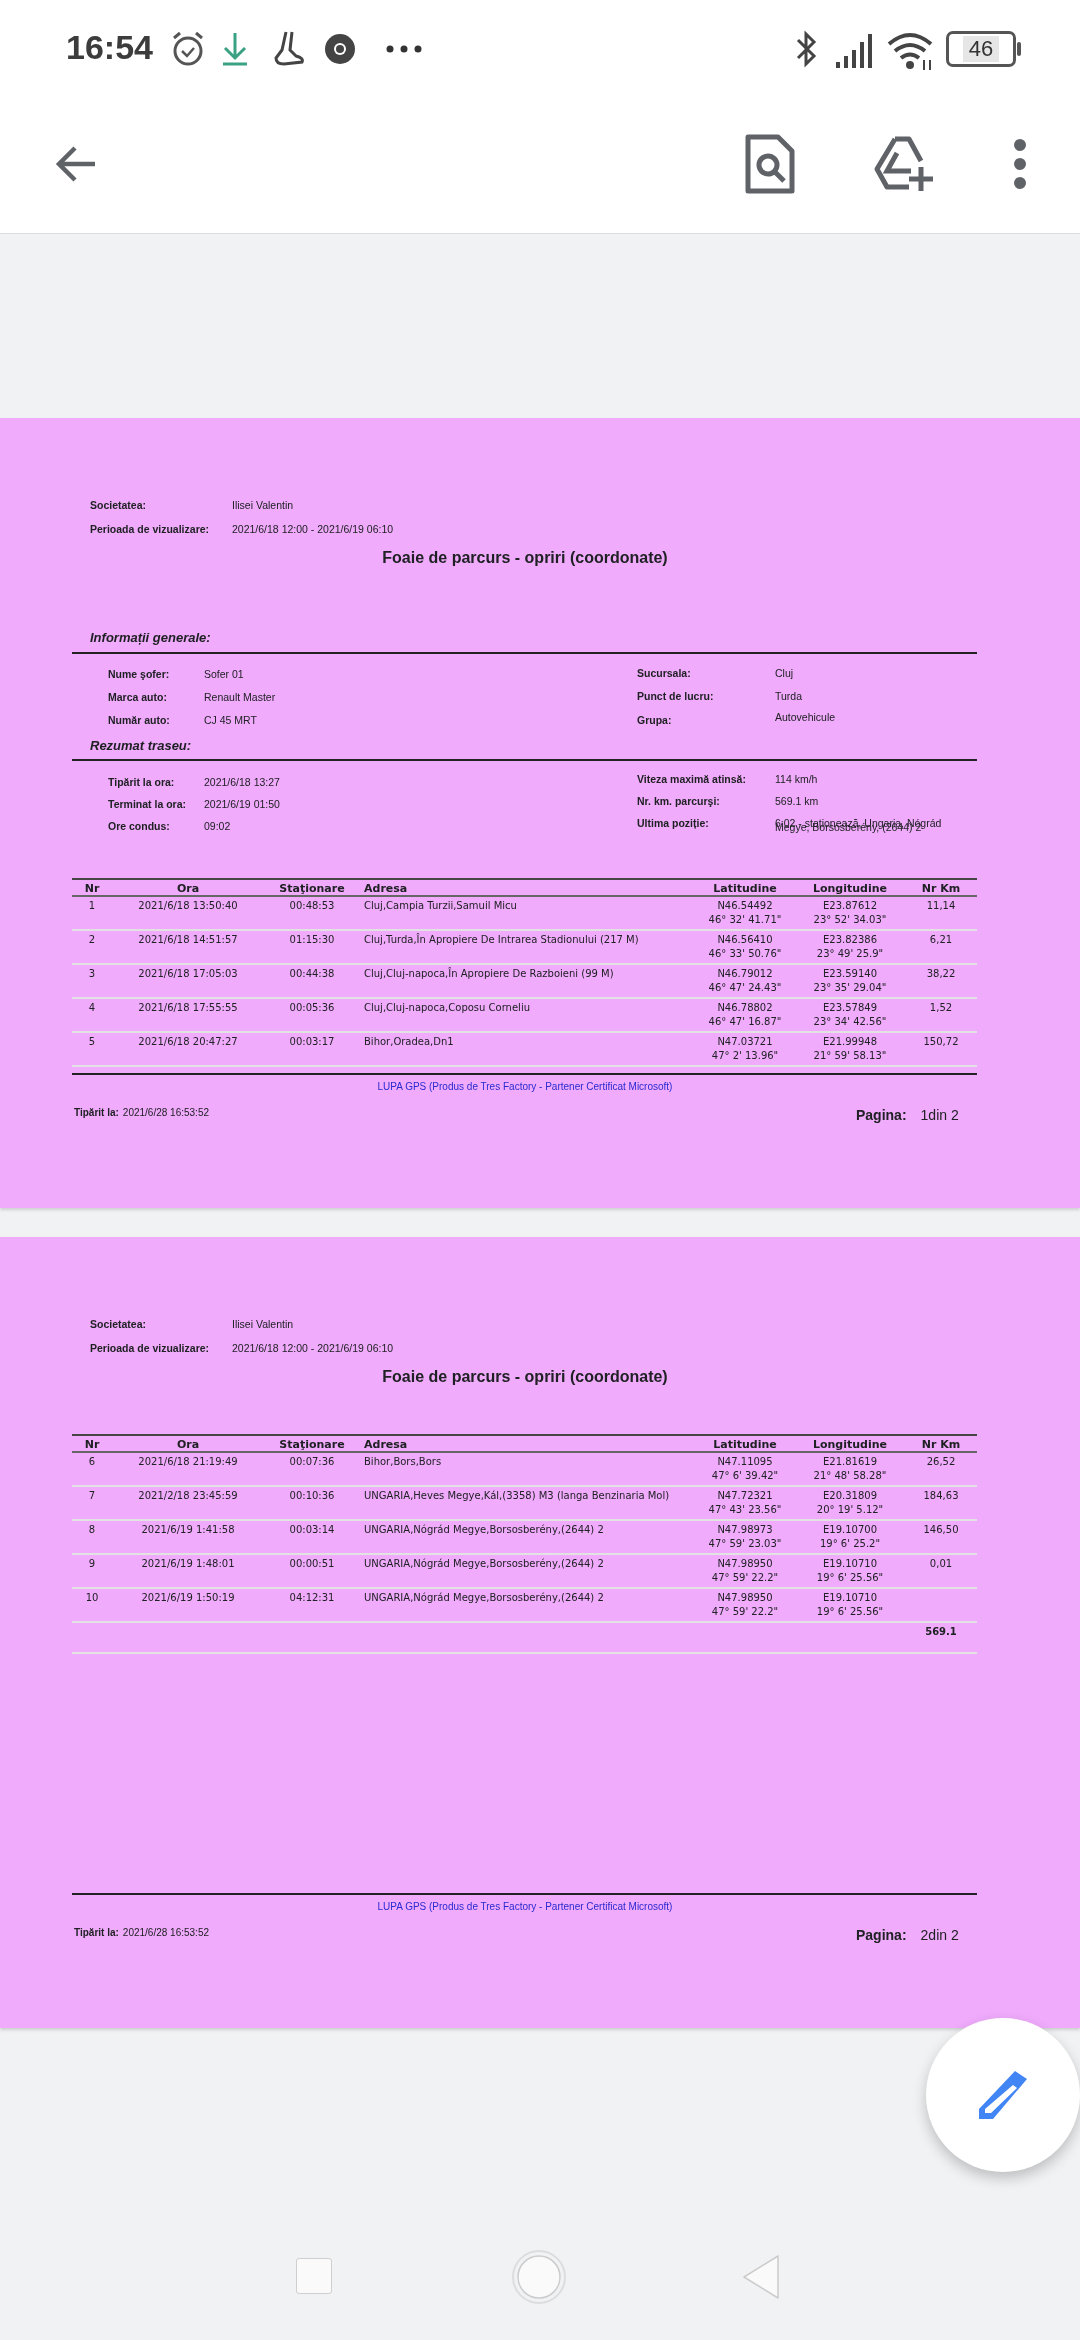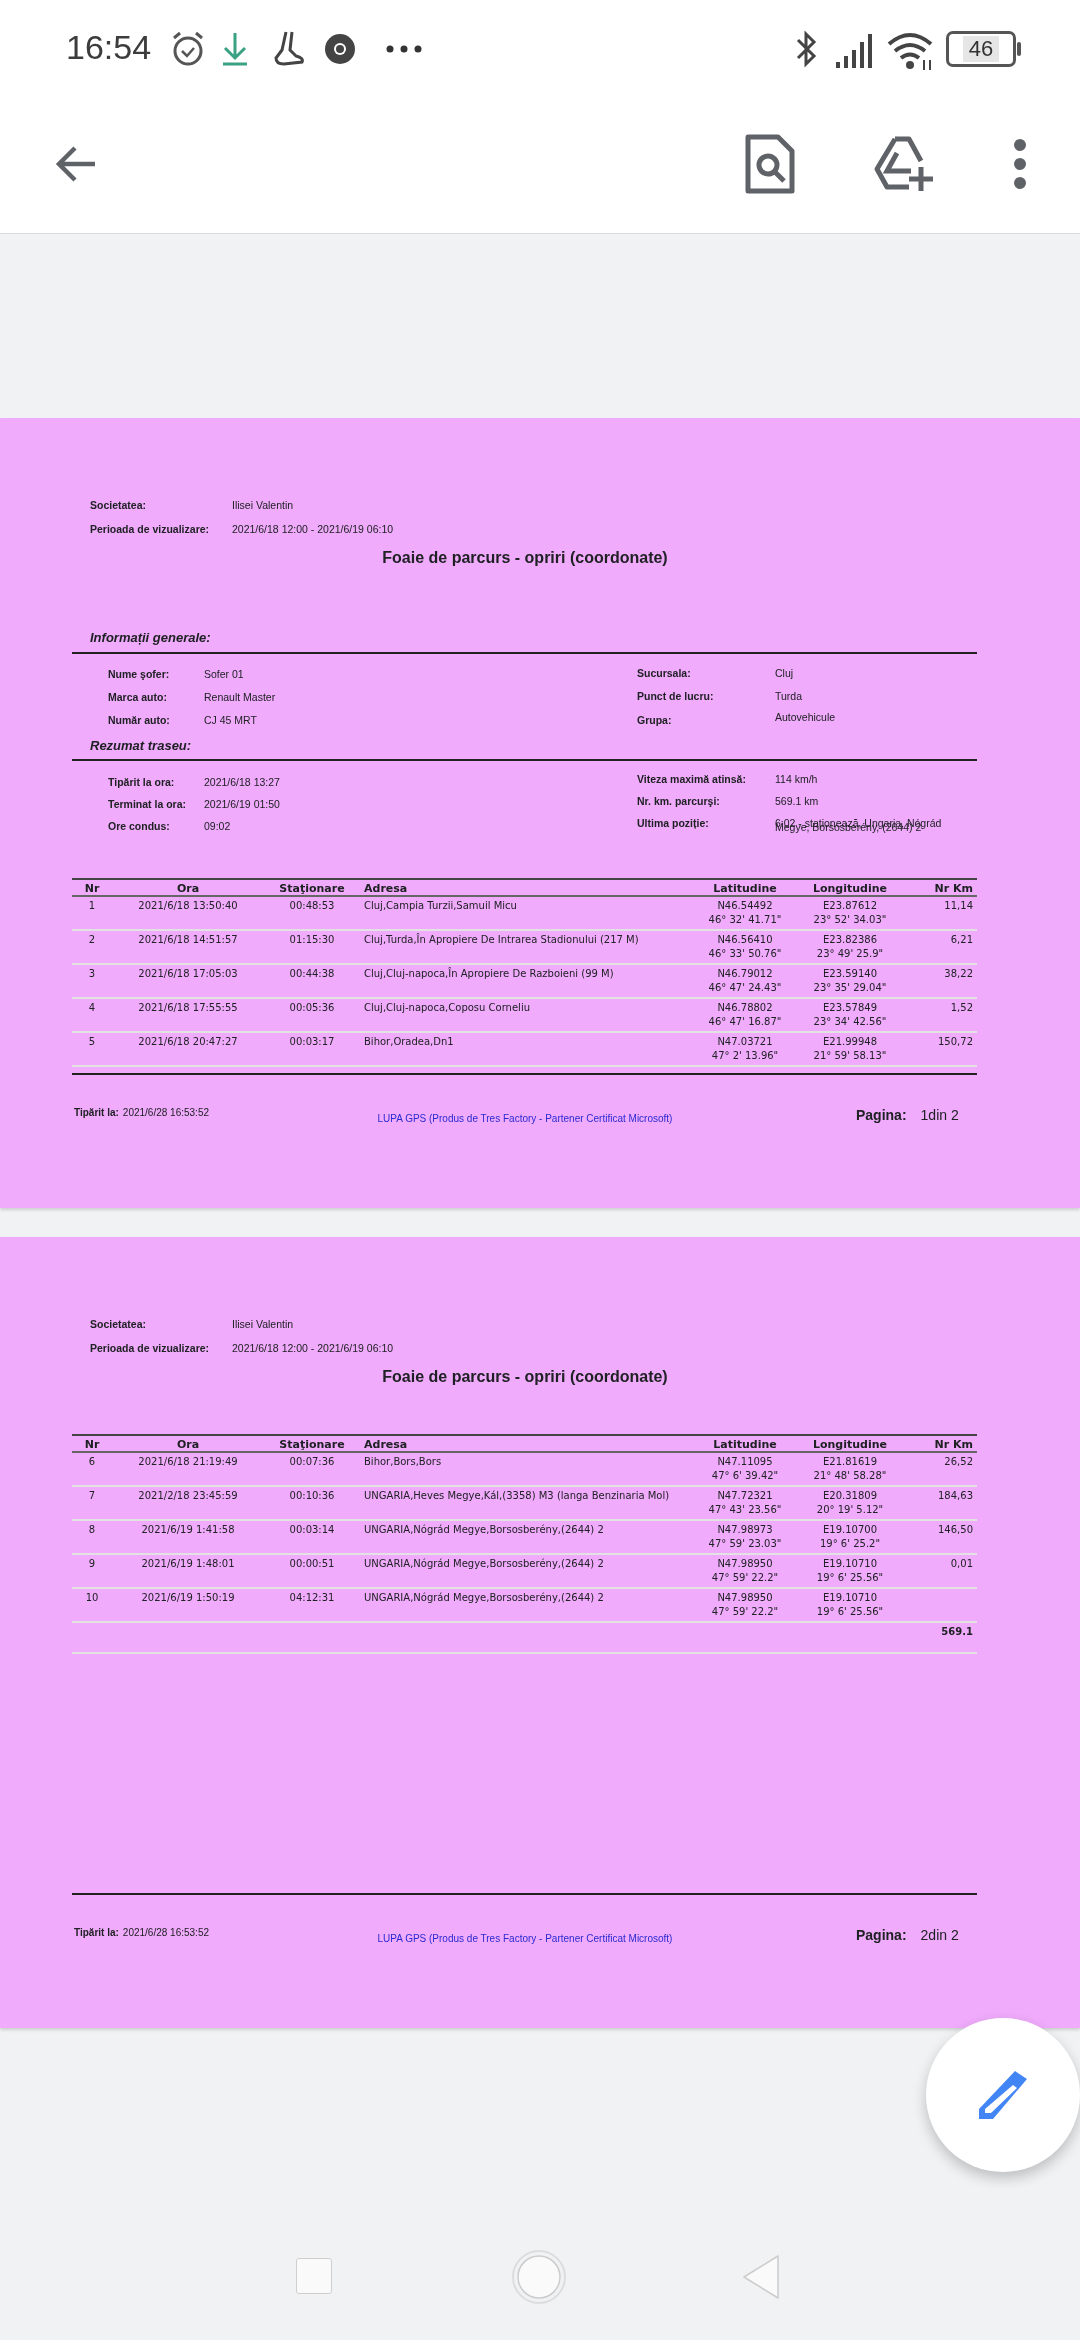--- a/index.html
+++ b/index.html
@@ -1,18 +1,18 @@
 <!DOCTYPE html>
 <html><head>
 <meta charset="utf-8">
 <style>
   * { box-sizing: border-box; margin: 0; padding: 0; }
   html, body { width: 1080px; height: 2340px; overflow: hidden; background: #f1f2f4; font-family: "Liberation Sans", sans-serif; color: #202124; }
   .statusbar { position: absolute; top: 0; left: 0; width: 1080px; height: 100px; background: #fff; }
-  .statusbar .time { position: absolute; left: 66px; top: 28px; font-size: 34px; color: #3c3c3c; font-weight: 400; }
+  .statusbar .time { position: absolute; left: 66px; top: 28px; font-size: 34px; color: #3c3c3c; font-weight: 700; }
   .sb-icon { position: absolute; top: 30px; }
   .appbar { position: absolute; top: 100px; left: 0; width: 1080px; height: 134px; background: #fff; border-bottom: 1px solid #dadce0; }
   .appbar .title { position: absolute; left: 198px; top: 26px; font-size: 52px; color: #202124; white-space: nowrap; }
   .ab-btn { position: absolute; top: 24px; width: 80px; height: 80px; display: flex; align-items: center; justify-content: center; }
   .page { position: absolute; left: 0; width: 1080px; background: #f0abfc; box-shadow: 0 2px 3px rgba(0,0,0,0.15); }
   .p1 { top: 418px; height: 790px; }
   .p2 { top: 1237px; height: 791px; }
   .hdr-row { position: absolute; font-size: 10.5px; }
   .hdr-row .lbl { position: absolute; left: 0; font-weight: bold; white-space: nowrap; }
   .hdr-row .val { position: absolute; white-space: nowrap; }
@@ -24,25 +24,25 @@
   .kv .v { position: absolute; white-space: nowrap; }
   table.stops { position: absolute; left: 72px; width: 905px; border-collapse: collapse; font-family: "DejaVu Sans", sans-serif; font-size: 10px; }
   table.stops th { font-weight: bold; font-size: 11px; border-top: 2px solid #444; border-bottom: 2px solid #666; padding: 1px 4px 0 4px; height: 17px; }
   table.stops td { vertical-align: top; padding: 2px 4px; height: 31px; border-bottom: 2px solid #e2e2e2; line-height: 14px; white-space: nowrap; }
   .c-nr { width: 40px; text-align: center; }
   .c-ora { width: 152px; text-align: center; }
   .c-st { width: 96px; text-align: center; }
   .c-adr { width: 335px; text-align: left; }
   .c-lat { width: 100px; text-align: center; }
   .c-lon { width: 110px; text-align: center; }
-  .c-km { width: 72px; text-align: right; }
+  .c-km { width: 72px; text-align: center; }
   th.c-adr { text-align: left; }
   .total-row td { height: 22px; font-weight: bold; border-bottom: 2px solid #e2e2e2; }
   .footer-rule { position: absolute; left: 72px; width: 905px; height: 2px; background: #222; }
-  .footer-brand { position: absolute; left: 0; width: 1050px; text-align: center; font-size: 10px; color: #2a2ad0; margin-top: 32px; }
+  .footer-brand { position: absolute; left: 0; width: 1050px; text-align: center; font-size: 10px; color: #2a2ad0; }
   .footer-printed { position: absolute; left: 74px; font-size: 10px; }
   .footer-printed b { margin-right: 4px; }
   .footer-page { position: absolute; left: 856px; font-size: 14px; }
   .footer-page b { margin-right: 14px; }
   .fab { position: absolute; left: 926px; top: 2018px; width: 154px; height: 154px; border-radius: 50%; background: #fff; box-shadow: 0 6px 14px rgba(0,0,0,0.22); display: flex; align-items: center; justify-content: center; }
   .navbar { position: absolute; left: 0; top: 2220px; width: 1080px; height: 120px; }
   .nav-btn { position: absolute; top: 30px; }
 </style>
 </head>
 <body>

